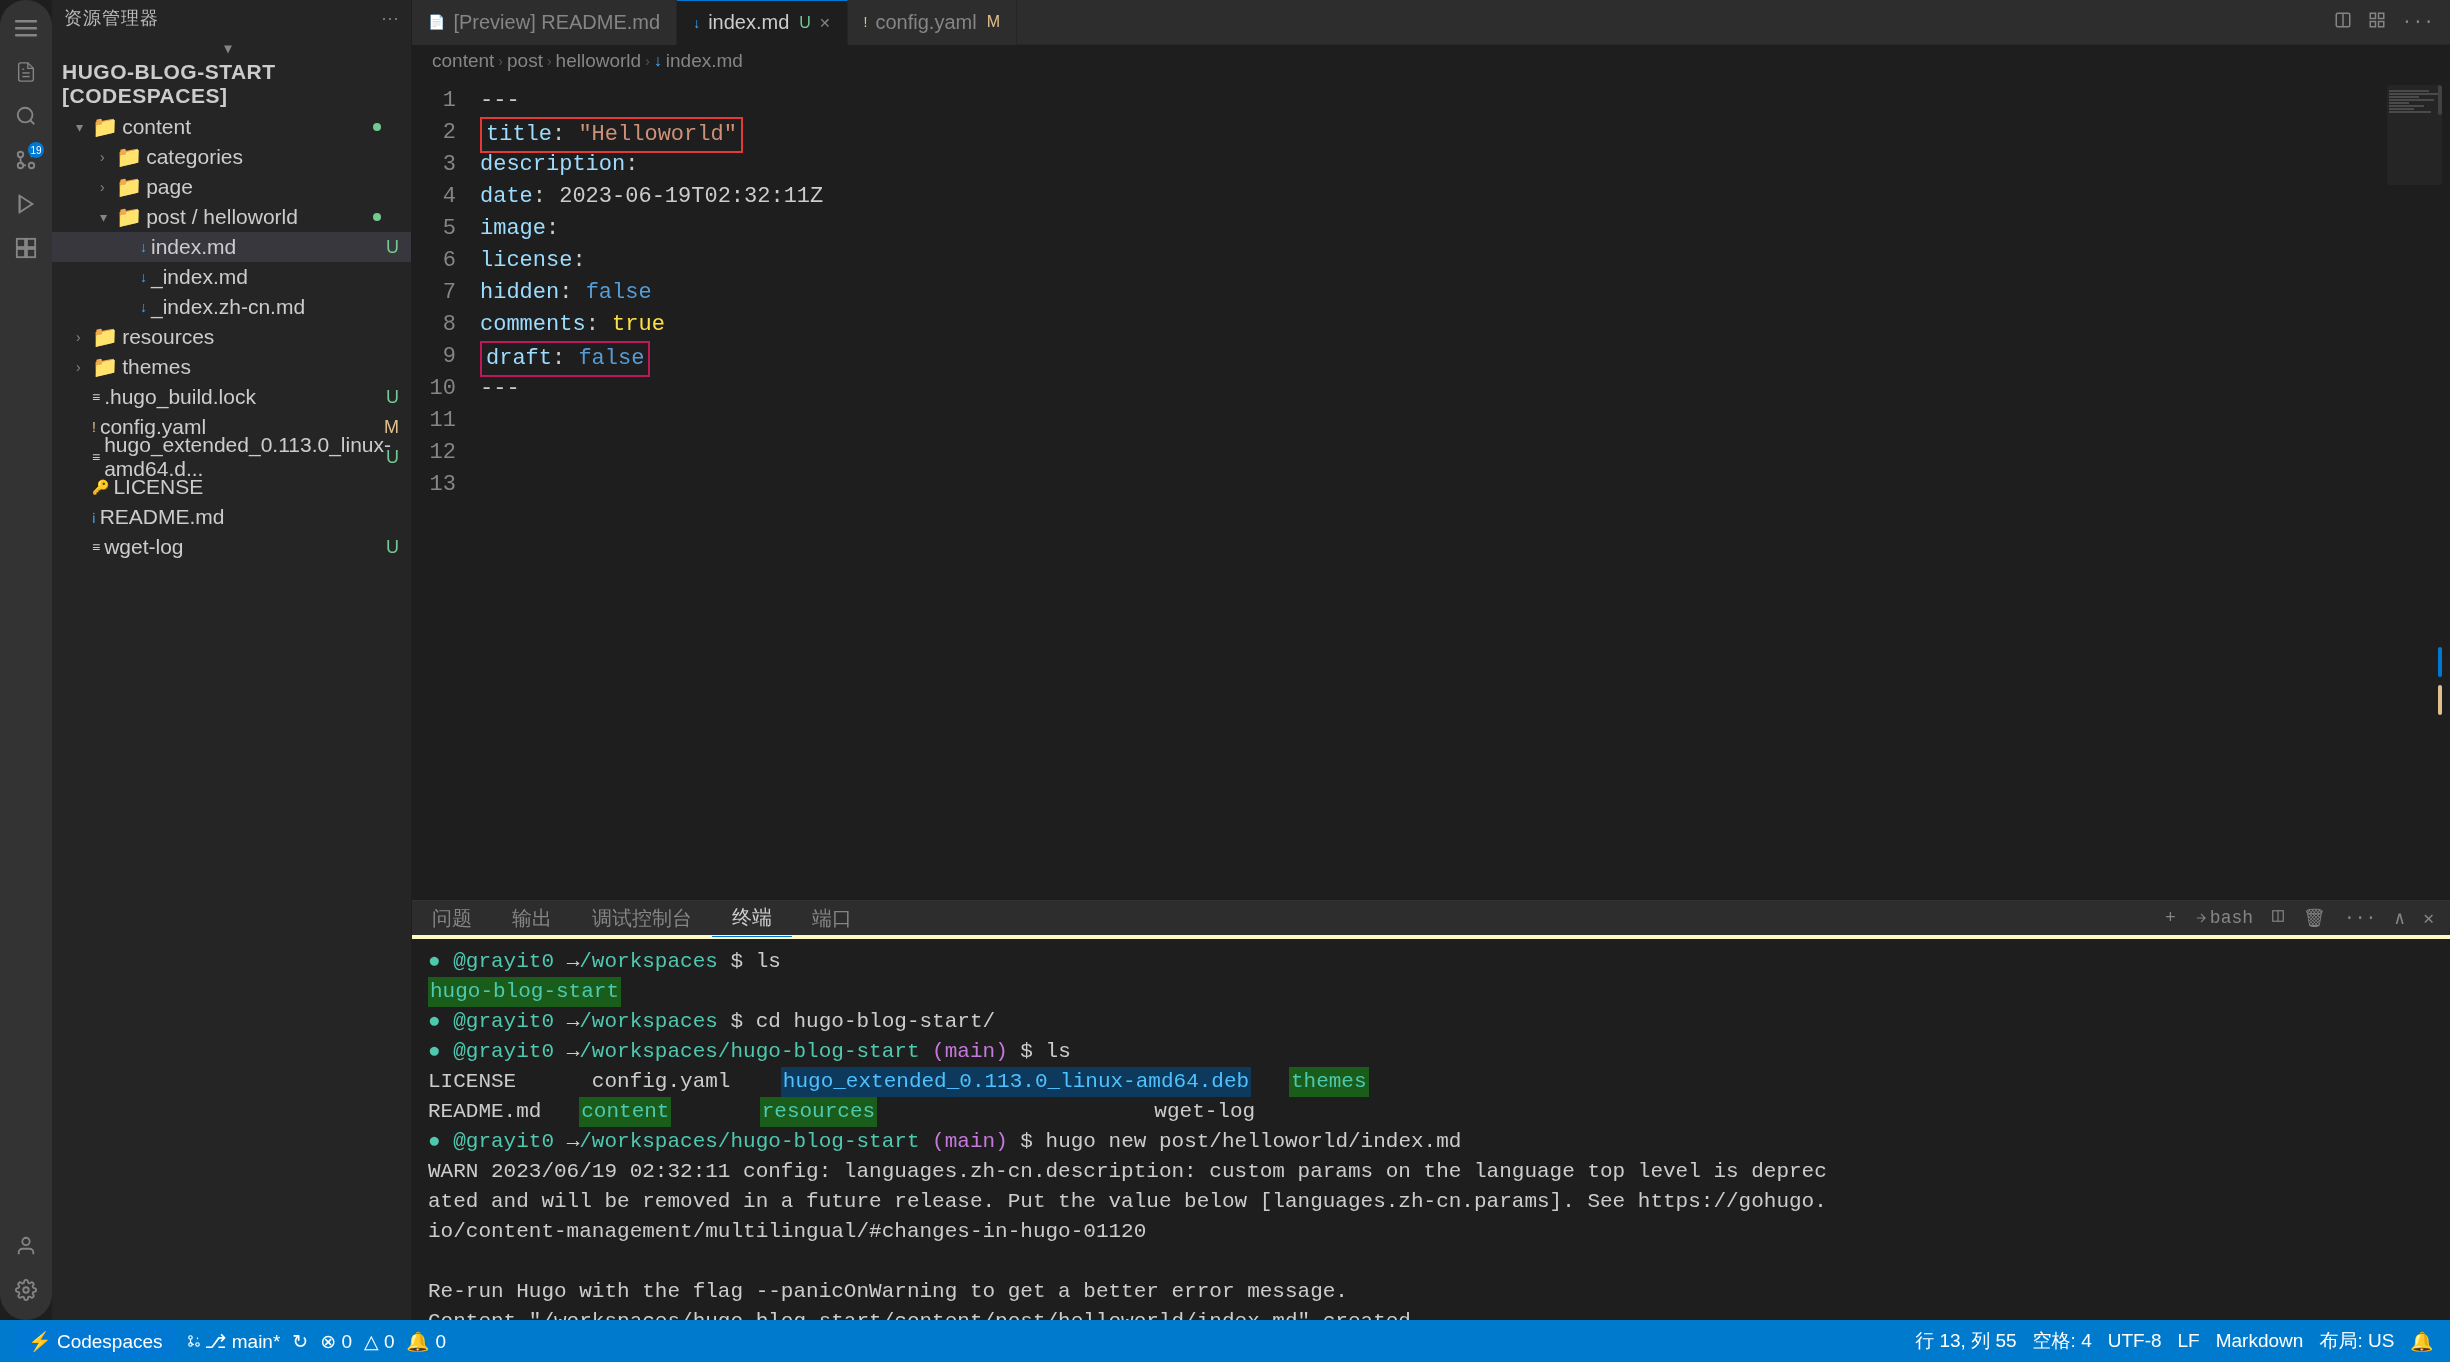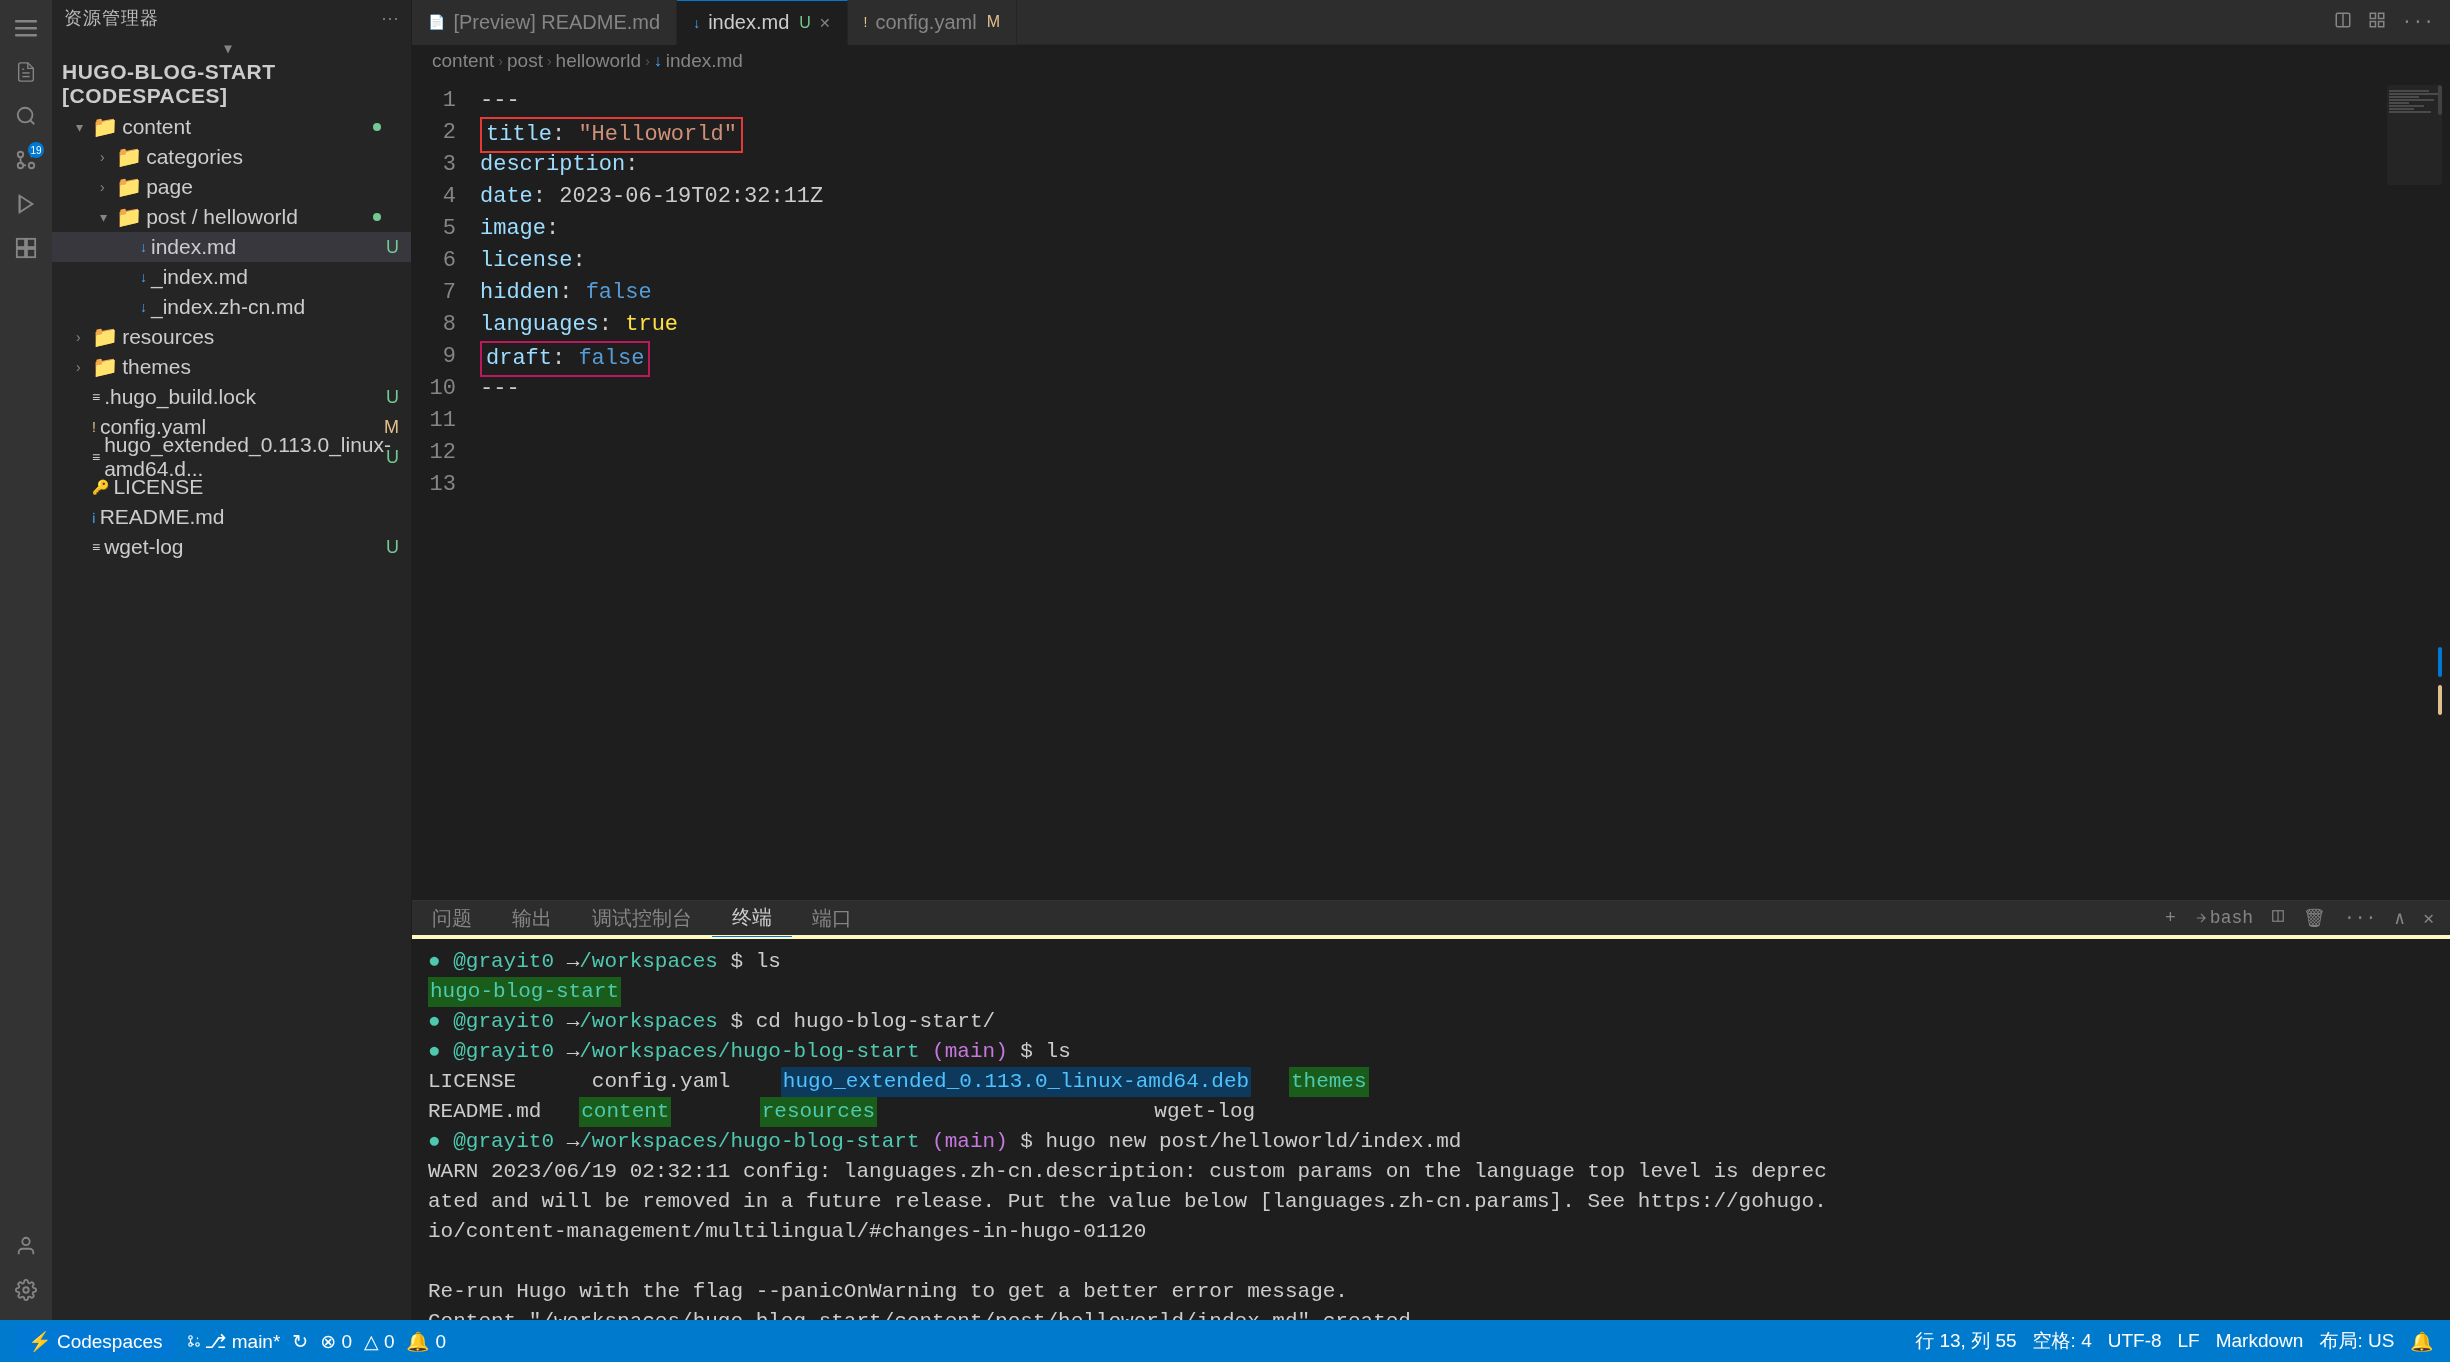--- a/index.html
+++ b/index.html
@@ -21,20 +21,21 @@
       top: 0;
       width: 52px;
       height: 1320px;
       background: #333333;
       display: flex;
       flex-direction: column;
       align-items: center;
       padding-top: 8px;
       gap: 4px;
       z-index: 10;
+      border-radius: 26px;
     }
     .activity-bar-item {
       width: 40px;
       height: 40px;
       display: flex;
       align-items: center;
       justify-content: center;
       cursor: pointer;
       color: #858585;
       font-size: 22px;
@@ -591,21 +592,21 @@
       <div>13</div>
     </div>
     <div class="code-content">
       <div class="code-line"><span class="plain">---</span></div>
       <div class="code-line"><span style="border: 2px solid #e53935; padding: 0 4px; display:inline-block;"><span class="key">title</span><span class="separator">: </span><span class="string">"Helloworld"</span></span></div>
       <div class="code-line"><span class="key">description</span><span class="separator">:</span></div>
       <div class="code-line"><span class="key">date</span><span class="separator">: </span><span class="plain">2023-06-19T02:32:11Z</span></div>
       <div class="code-line"><span class="key">image</span><span class="separator">:</span></div>
       <div class="code-line"><span class="key">license</span><span class="separator">:</span></div>
       <div class="code-line"><span class="key">hidden</span><span class="separator">: </span><span class="bool-false">false</span></div>
-      <div class="code-line"><span class="key">languages</span><span class="separator">: </span><span class="bool-true">true</span></div>
+      <div class="code-line"><span class="key">comments</span><span class="separator">: </span><span class="bool-true">true</span></div>
       <div class="code-line"><span style="border: 2px solid #be185d; padding: 0 4px; display:inline-block;"><span class="key">draft</span><span class="separator">: </span><span class="bool-false">false</span></span></div>
       <div class="code-line"><span class="plain">---</span></div>
       <div class="code-line">&nbsp;</div>
     </div>
     <div class="minimap">
       <div style="position:absolute; top:8px; right:8px; width:55px; height:100px; background:#252526; border-radius:2px; overflow:hidden;">
         <div style="padding:4px 2px; font-size:4px; line-height:6px; color:#555;">
           <div style="background:#4a4a4a; height:2px; margin:1px 0; width:40px;"></div>
           <div style="background:#4a4a4a; height:2px; margin:1px 0; width:50px;"></div>
           <div style="background:#4a4a4a; height:2px; margin:1px 0; width:30px;"></div>

